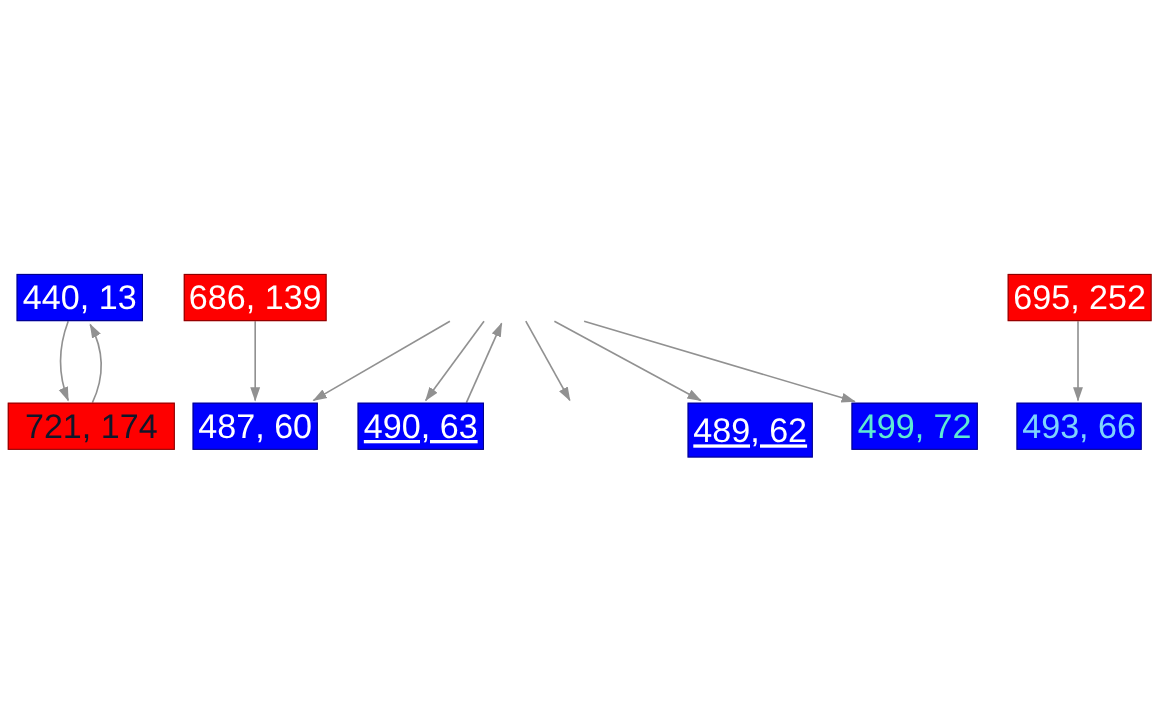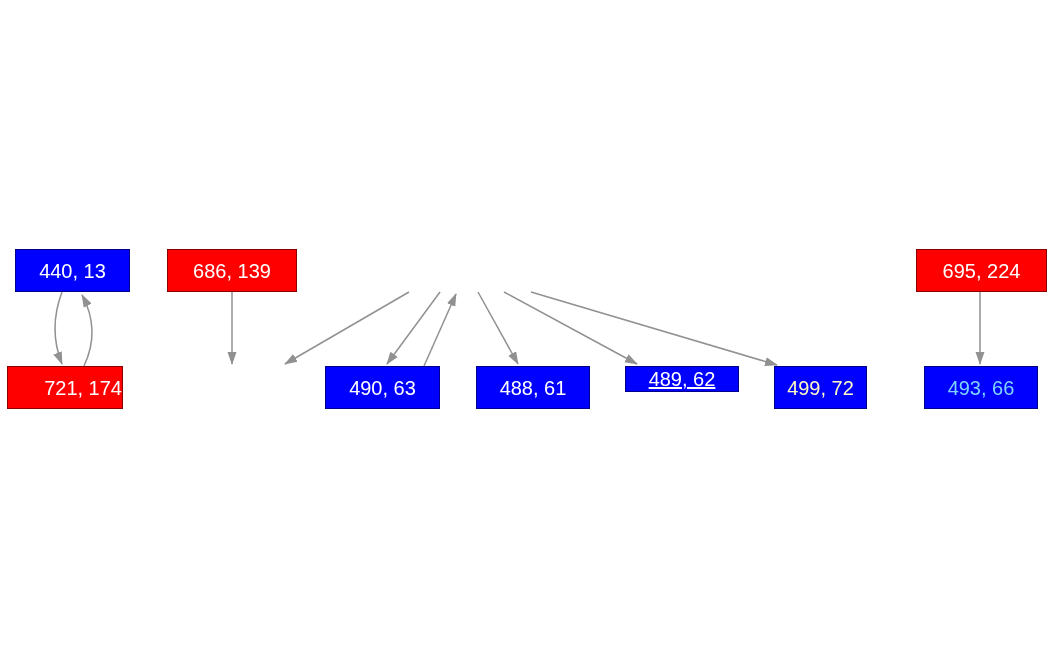--- a/index.html
+++ b/index.html
@@ -22,21 +22,21 @@
     width: 1054px;
     height: 656px;
     display: block;
   }
   .node {
     position: absolute;
     display: flex;
     align-items: center;
     justify-content: center;
     box-sizing: border-box;
-    font-size: 20px;
+    font-size: 31px;
     line-height: 1;
     white-space: nowrap;
     border: 1px solid rgba(0,0,0,0.45);
   }
   .node.blue { background: #0000fe; }
   .node.red  { background: #fe0000; }
   .edge-path {
     fill: none;
     stroke-width: 1.5px;
   }
@@ -63,33 +63,33 @@
       <path d="M980,292 L980,364" class="edge-path" stroke="#919191" marker-end="url(#arrowhead)"></path>
     </svg>
 
 <div class="node blue" style="left: 15px; top: 249px; width: 115px; height: 43px; color: rgb(255, 255, 255);">
       <span>440, 13</span>
     </div>
     <div class="node red" style="left: 167px; top: 249px; width: 130px; height: 43px; color: rgb(255, 255, 255);">
       <span>686, 139</span>
     </div>
     <div class="node red" style="left: 916px; top: 249px; width: 131px; height: 43px; color: rgb(255, 255, 255);">
-      <span>695, 224</span>
+      <span>695, 252</span>
     </div>
-    <div class="node red" style="left: 7px; top: 366px; width: 116px; height: 43px; color: #ffffff; justify-content: flex-end;">
+    <div class="node red" style="left: 7px; top: 366px; width: 152px; height: 43px; color: #0f172a;">
       <span>721, 174</span>
     </div>
-    <div class="node blue" style="left: 325px; top: 366px; width: 115px; height: 43px; color: rgb(255, 255, 255);">
+    <div class="node blue" style="left: 175px; top: 366px; width: 114px; height: 43px; color: rgb(255, 255, 255);">
+      <span>487, 60</span>
+    </div>
+    <div class="node blue" style="left: 325px; top: 366px; width: 115px; height: 43px; color: rgb(255, 255, 255); text-decoration: underline;">
       <span>490, 63</span>
     </div>
-    <div class="node blue" style="left: 476px; top: 366px; width: 114px; height: 43px; color: rgb(255, 255, 255);">
-      <span>488, 61</span>
-    </div>
-    <div class="node blue" style="left: 625px; top: 366px; width: 114px; height: 26px; color: rgb(255, 255, 255); text-decoration: underline;">
+    <div class="node blue" style="left: 625px; top: 366px; width: 114px; height: 50px; color: rgb(255, 255, 255); text-decoration: underline;">
       <span>489, 62</span>
     </div>
-    <div class="node blue" style="left: 774px; top: 366px; width: 93px; height: 43px; color: #fef9c3;">
+    <div class="node blue" style="left: 774px; top: 366px; width: 115px; height: 43px; color: #5eead4;">
       <span>499, 72</span>
     </div>
     <div class="node blue" style="left: 924px; top: 366px; width: 114px; height: 43px; color: #7dd3fc;">
       <span>493, 66</span>
     </div>
   </div>
 
 </body></html>

